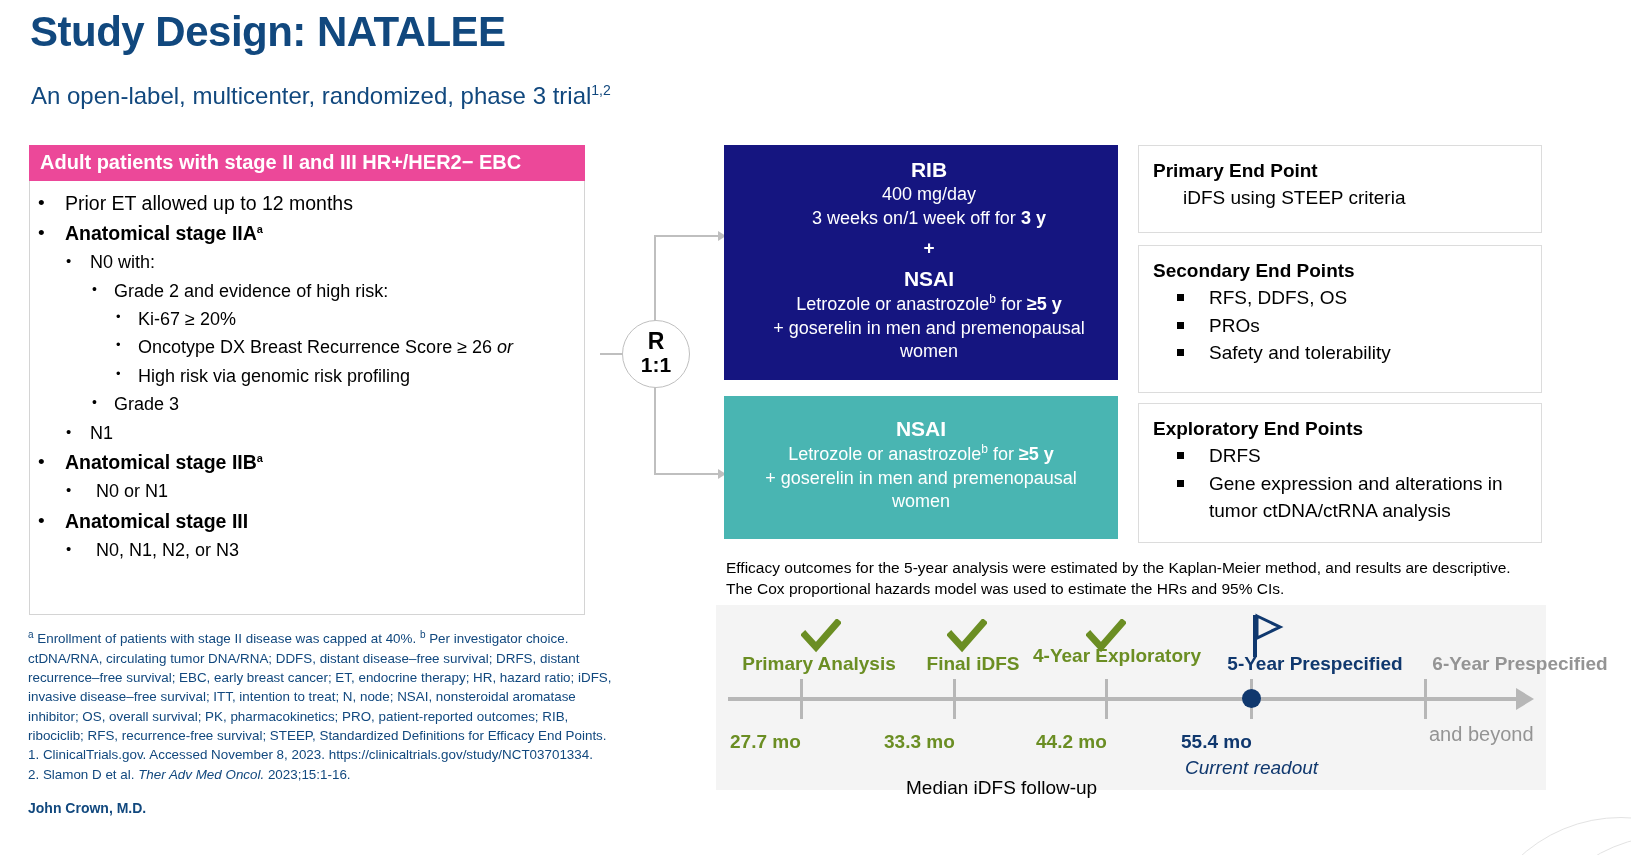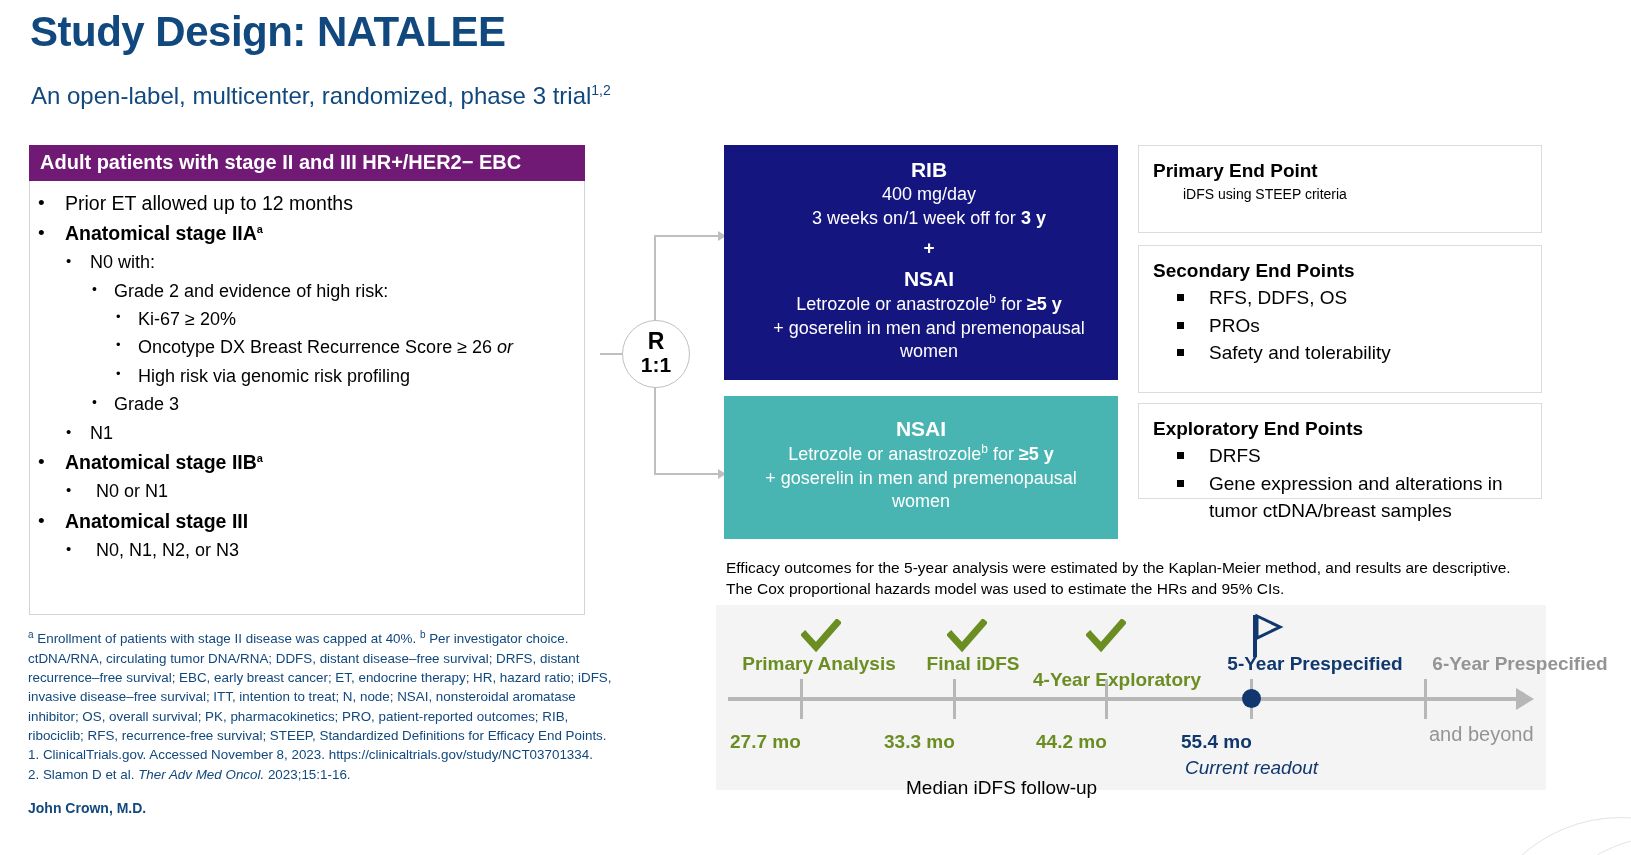--- a/index.html
+++ b/index.html
@@ -19,21 +19,21 @@
   }
   .subtitle {
     position:absolute; left:31px; top:82px;
     font-size:24px; color:#11487e; white-space:nowrap;
   }
   .subtitle sup { font-size:14px; }
 
   
   .criteria { position:absolute; left:29px; top:145px; width:556px; }
   .criteria-header {
-    background:#701a75; color:#ffffff;
+    background:#ec4899; color:#ffffff;
     font-size:20px; font-weight:bold;
     padding:6px 0 7px 11px; white-space:nowrap;
   }
   .criteria-body {
     border:1px solid #d4d4d4; border-top:none;
     background:#fff; padding:12px 8px 16px 8px; height:434px;
   }
   .li { position:relative; color:#000; line-height:1.08; }
   .li > .bul { position:absolute; left:0; top:0; }
   .li > .txt { display:block; }
@@ -78,23 +78,23 @@
   .arm .ln { font-size:18px; line-height:1.3; }
   .arm .plus { font-size:19px; font-weight:bold; line-height:1.9; }
   .arm-rib .inner { padding-top:12px;padding-left:16px; }
   .arm-nsai .inner { padding-top:20px; }
   .arm sup { font-size:12px; }
 
   
   .ep { position:absolute; left:1138px; width:404px; border:1px solid #dcdcdc; background:#fff; }
   .ep1 { top:145px; height:88px; }
   .ep2 { top:245px; height:148px; }
-  .ep3 { top:403px; height:96px; }
+  .ep3 { top:403px; height:140px; }
   .ep h4 { font-size:19px; font-weight:bold; color:#000; padding:14px 0 2px 14px; }
-  .ep .sub { font-size:14px; color:#000; padding-left:44px; line-height:1.45; }
+  .ep .sub { font-size:19px; color:#000; padding-left:44px; line-height:1.45; }
   .ep ul { list-style:none; padding-left:36px; }
   .ep li { position:relative; font-size:19px; color:#000; line-height:1.45; padding-left:34px; }
   .ep li .sq {
     position:absolute; left:2px; top:10px; width:7px; height:7px; background:#000;
   }
 
   
   .method {
     position:absolute; left:726px; top:557px; width:800px;
     font-size:15.5px; color:#000; line-height:1.38;
@@ -267,21 +267,21 @@
       <li><span class="sq"></span><span>RFS, DDFS, OS</span></li>
       <li><span class="sq"></span><span>PROs</span></li>
       <li><span class="sq"></span><span>Safety and tolerability</span></li>
     </ul>
   </div>
 
   <div class="ep ep3">
     <h4>Exploratory End Points</h4>
     <ul>
       <li><span class="sq"></span><span>DRFS</span></li>
-      <li><span class="sq"></span><span>Gene expression and alterations in tumor ctDNA/breast samples</span></li>
+      <li><span class="sq"></span><span>Gene expression and alterations in tumor ctDNA/ctRNA analysis</span></li>
     </ul>
   </div>
 
   <div class="method">
     <div>Efficacy outcomes for the 5-year analysis were estimated by the Kaplan-Meier method, and results are descriptive.</div>
     <div>The Cox proportional hazards model was used to estimate the HRs and 95% CIs.</div>
   </div>
 
   <div class="tl">
 
@@ -302,21 +302,21 @@
     </div>
     <div class="tl-item" style="left:512px; top:8px; width:80px;">
       <svg width="44" height="44" viewBox="0 0 44 44">
         <path d="M9 2 L9 44" stroke="#10386e" stroke-width="4" fill="none"></path>
         <path d="M11 3 L34 14 L11 25 Z" stroke="#10386e" stroke-width="3" fill="none"></path>
       </svg>
     </div>
 
     <div class="tl-item tl-label green" style="left:8px;  top:48px; width:190px;">Primary Analysis</div>
     <div class="tl-item tl-label green" style="left:196px; top:48px; width:122px;">Final iDFS</div>
-    <div class="tl-item tl-label green" style="left:306px; top:64px; width:190px;">4-Year Exploratory</div>
+    <div class="tl-item tl-label green" style="left:306px; top:40px; width:190px;">4-Year Exploratory</div>
     <div class="tl-item tl-label navy" style="left:494px; top:48px; width:210px;">5-Year Prespecified</div>
     <div class="tl-item tl-label gray" style="left:704px; top:48px; width:200px;">6-Year Prespecified</div>
 
     <div class="tl-axis"></div>
     <div class="tl-tick" style="left:84px;"></div>
     <div class="tl-tick" style="left:237px;"></div>
     <div class="tl-tick" style="left:389px;"></div>
     <div class="tl-tick" style="left:534px;"></div>
     <div class="tl-tick" style="left:708px;"></div>
     <div class="tl-dot" style="left:526px;"></div>

